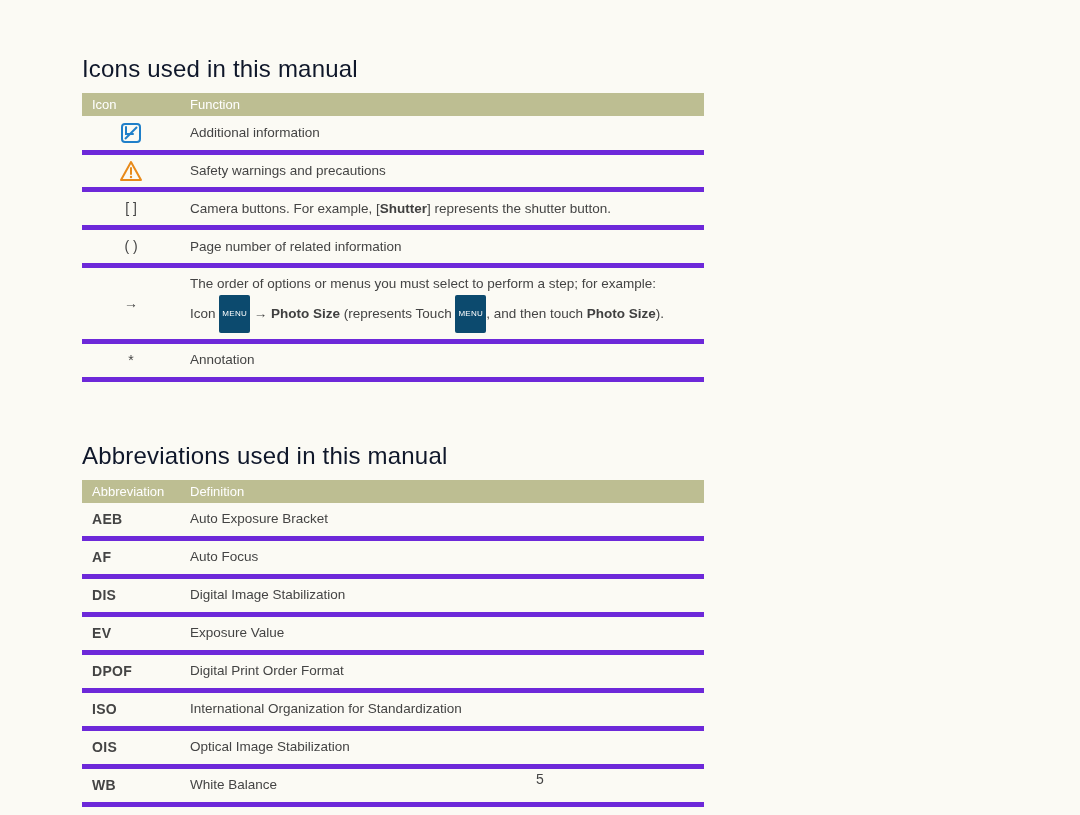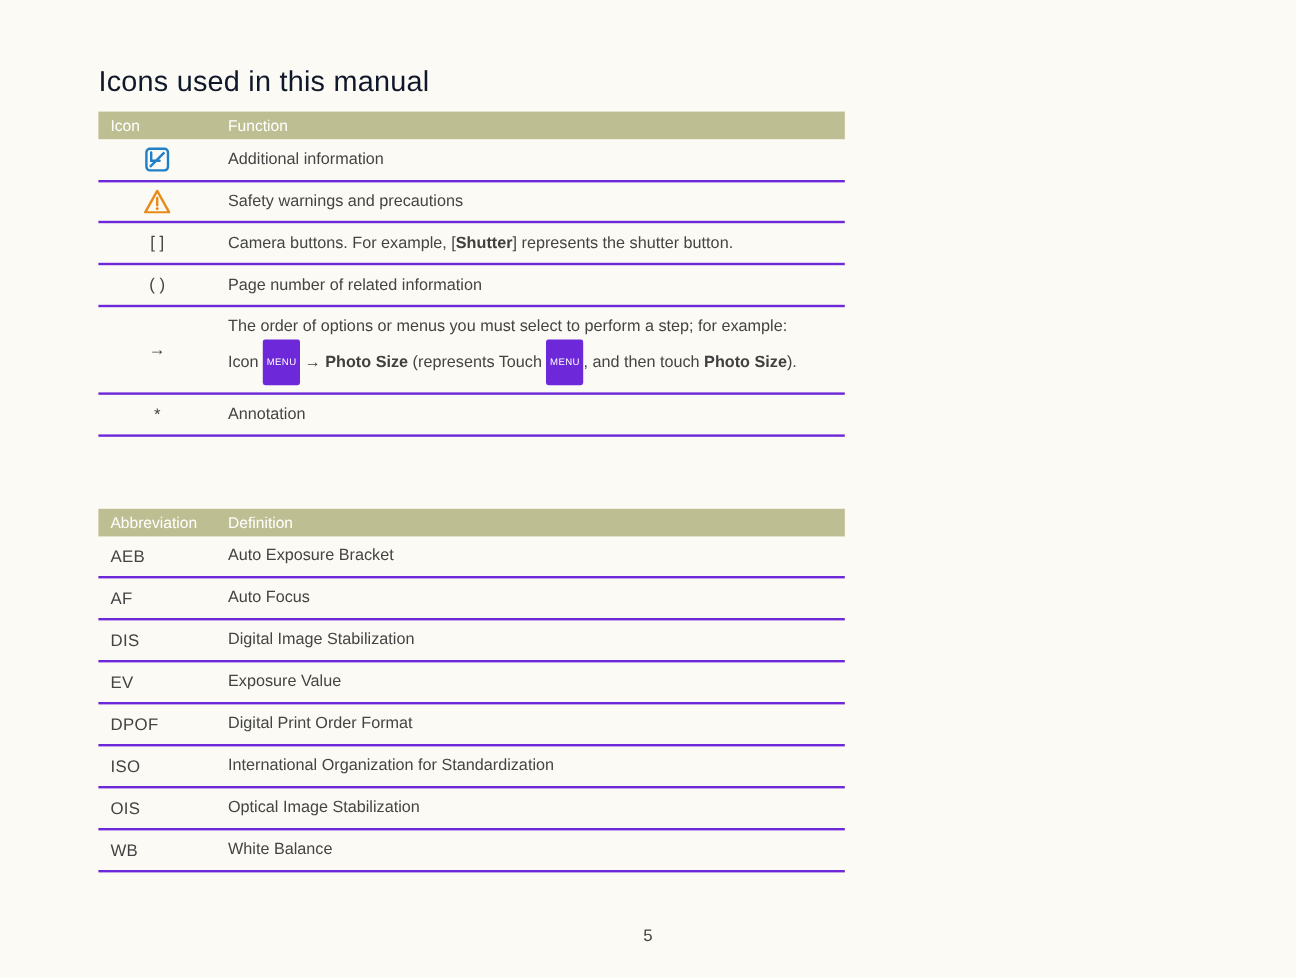--- a/index.html
+++ b/index.html
@@ -32,49 +32,49 @@
       font-weight: 400;
       text-align: left;
       padding: 4px 10px;
       font-size: 13px;
     }
     table.manual-table thead th:first-child {
       width: 98px;
       margin-top: 40px;
     }
     table.manual-table tbody td {
-      border-bottom: 2px solid #6d28d9;
+      border-bottom: 5px solid #6d28d9;
       padding: 6px 10px;
       vertical-align: middle;
       line-height: 1.5;
       color: #444;
     }
     table.manual-table tbody tr td:first-child {
       text-align: center;
       font-size: 14px;
     }
     .section-gap { height: 60px; }
     .abbrev td:first-child {
       text-align: left !important;
       font-size: 12.5px;
-      font-weight: 400;
+      font-weight: 700;
       letter-spacing: 0.3px;
     }
     .page-number {
       position: absolute;
       bottom: 28px;
       left: 0;
       width: 100%;
       text-align: center;
       font-size: 14px;
       color: #444;
     }
     .menu-badge {
       display: inline-block;
-      background: #6d28d9;
+      background: #0c4a6e;
       color: #fff;
       font-size: 8px;
       padding: 15px 3px;
       border-radius: 2px;
       vertical-align: middle;
       line-height: 1;
       letter-spacing: 0.3px;
     }
     .icon-cell svg {
       display: block;
@@ -140,20 +140,21 @@
       </tr>
       <tr>
         <td>*</td>
         <td>Annotation</td>
       </tr>
     </tbody>
   </table>
 
   <div class="section-gap"></div>
 
+  <h2 class="section-title">Abbreviations used in this manual</h2>
 
   <table class="manual-table abbrev">
     <thead>
       <tr>
         <th>Abbreviation</th>
         <th>Definition</th>
       </tr>
     </thead>
     <tbody id="abbrev-body">
     <tr>

